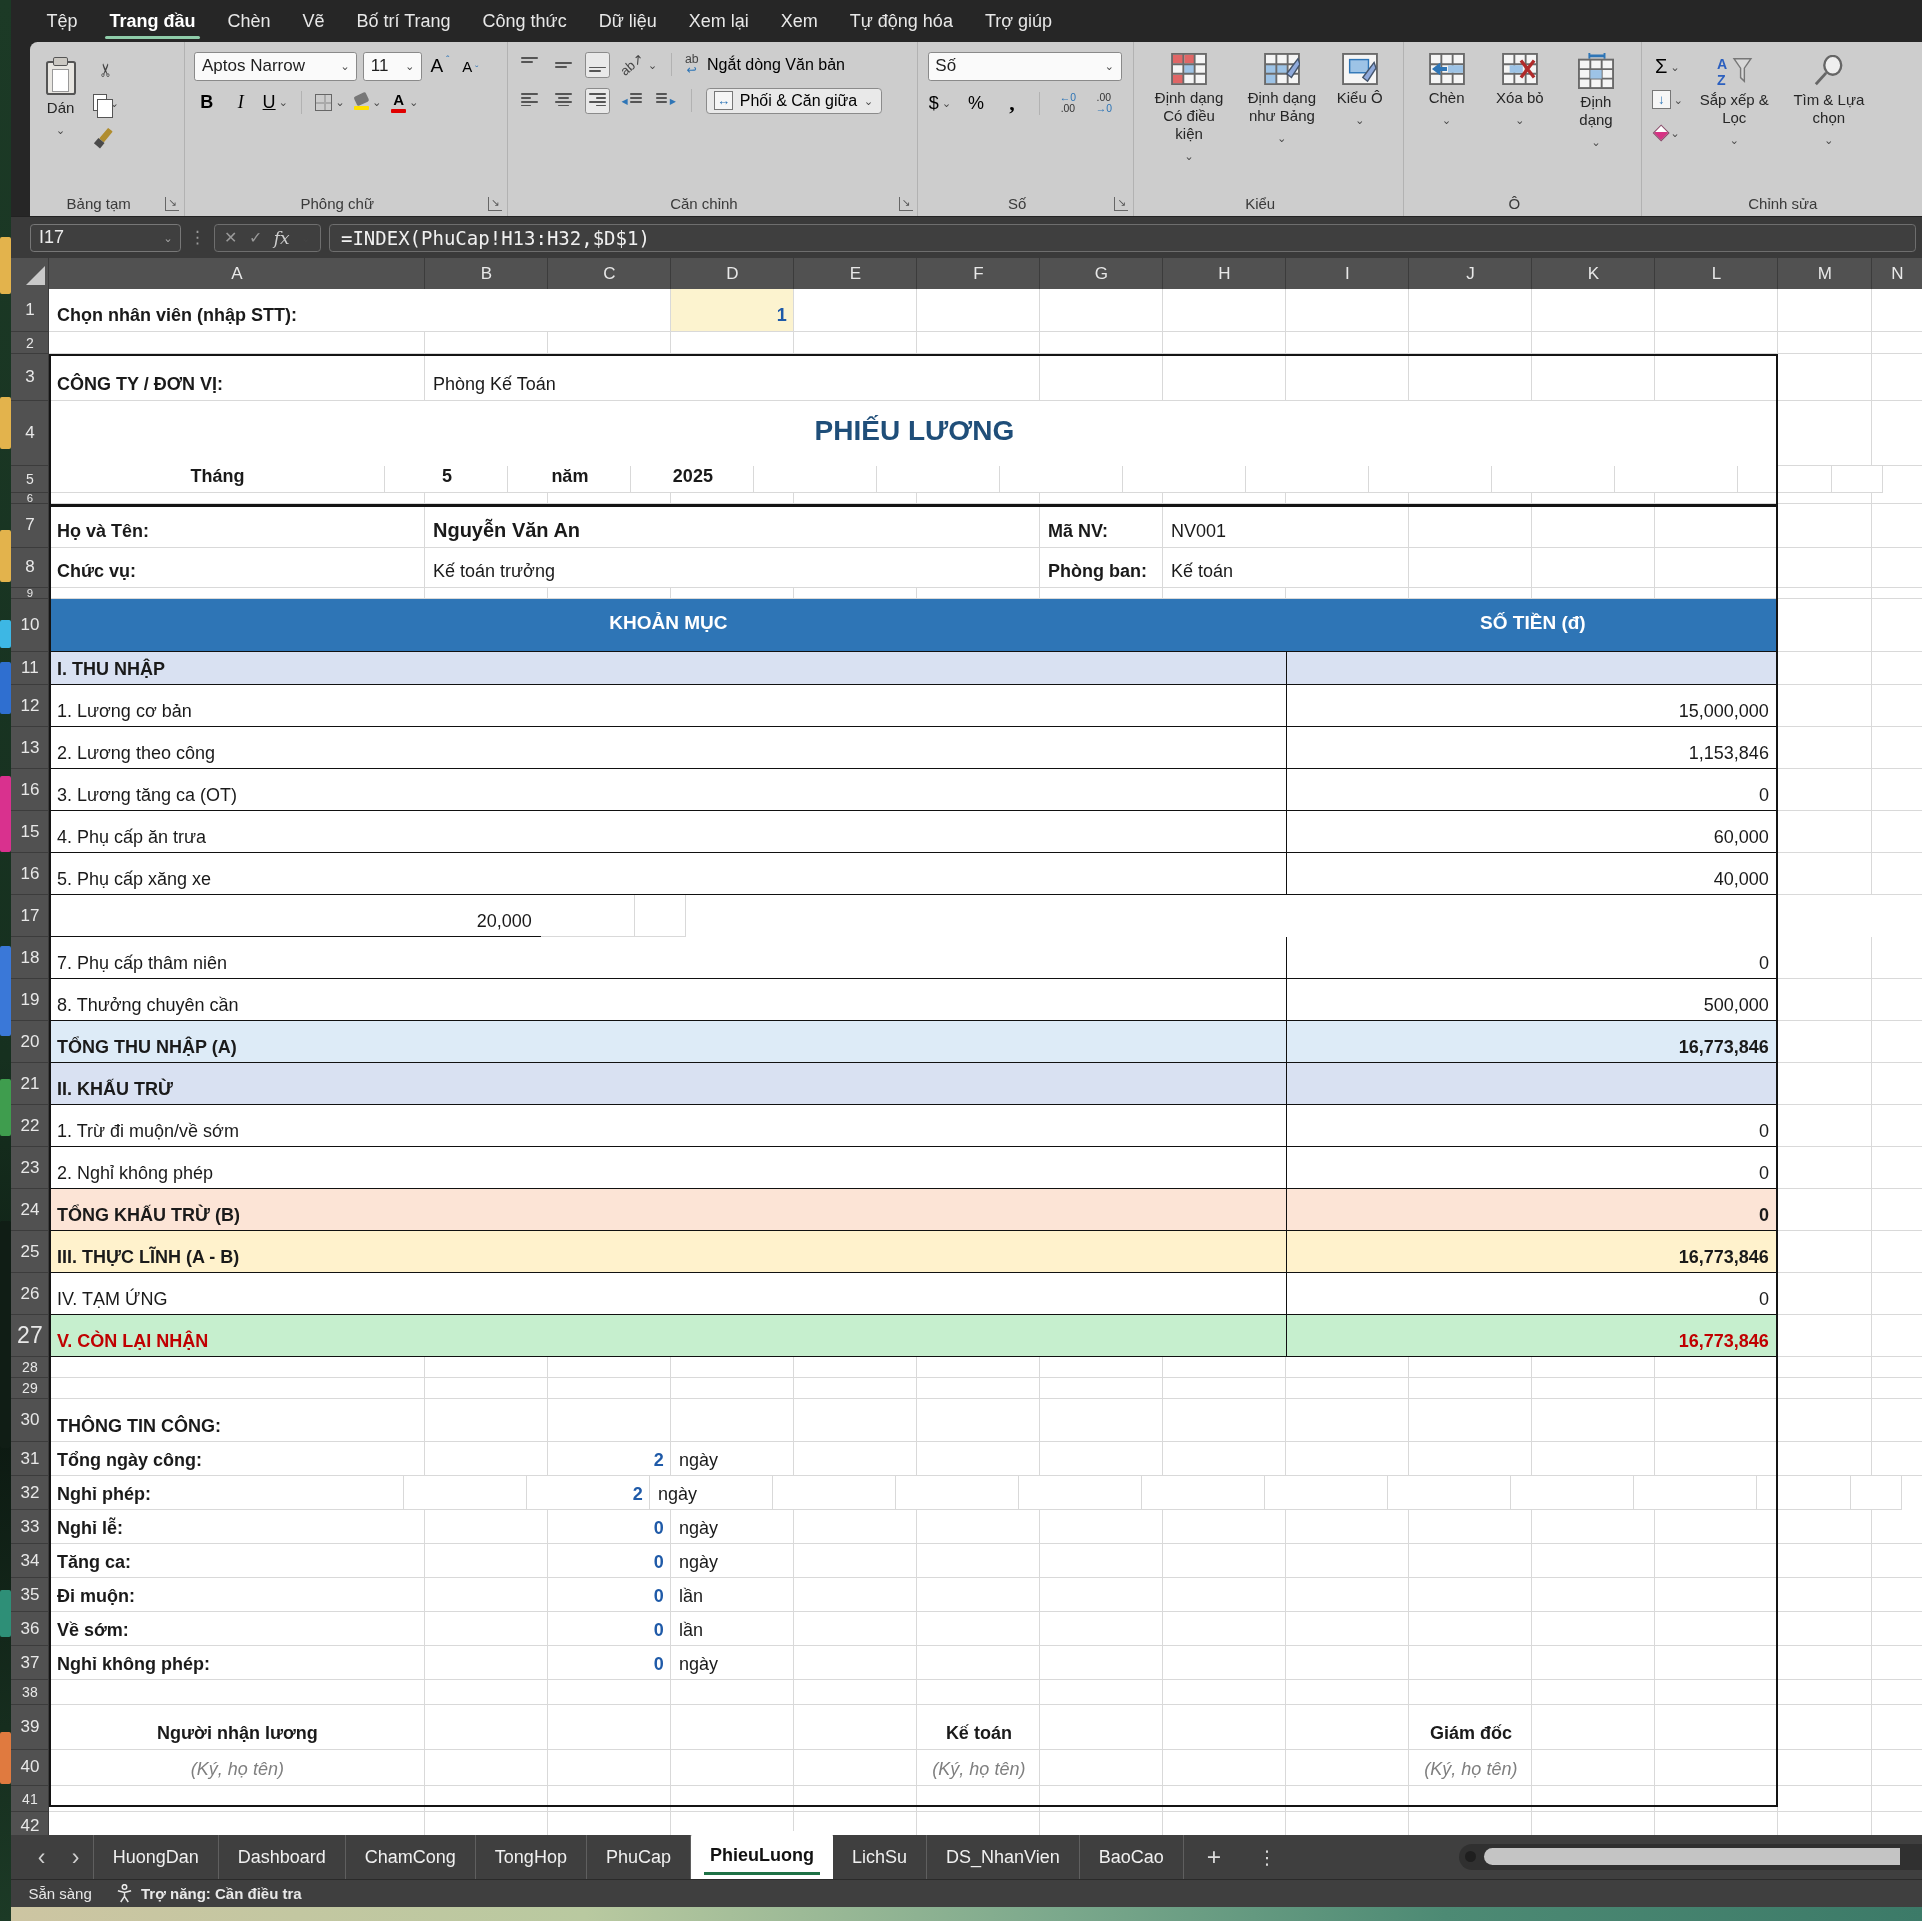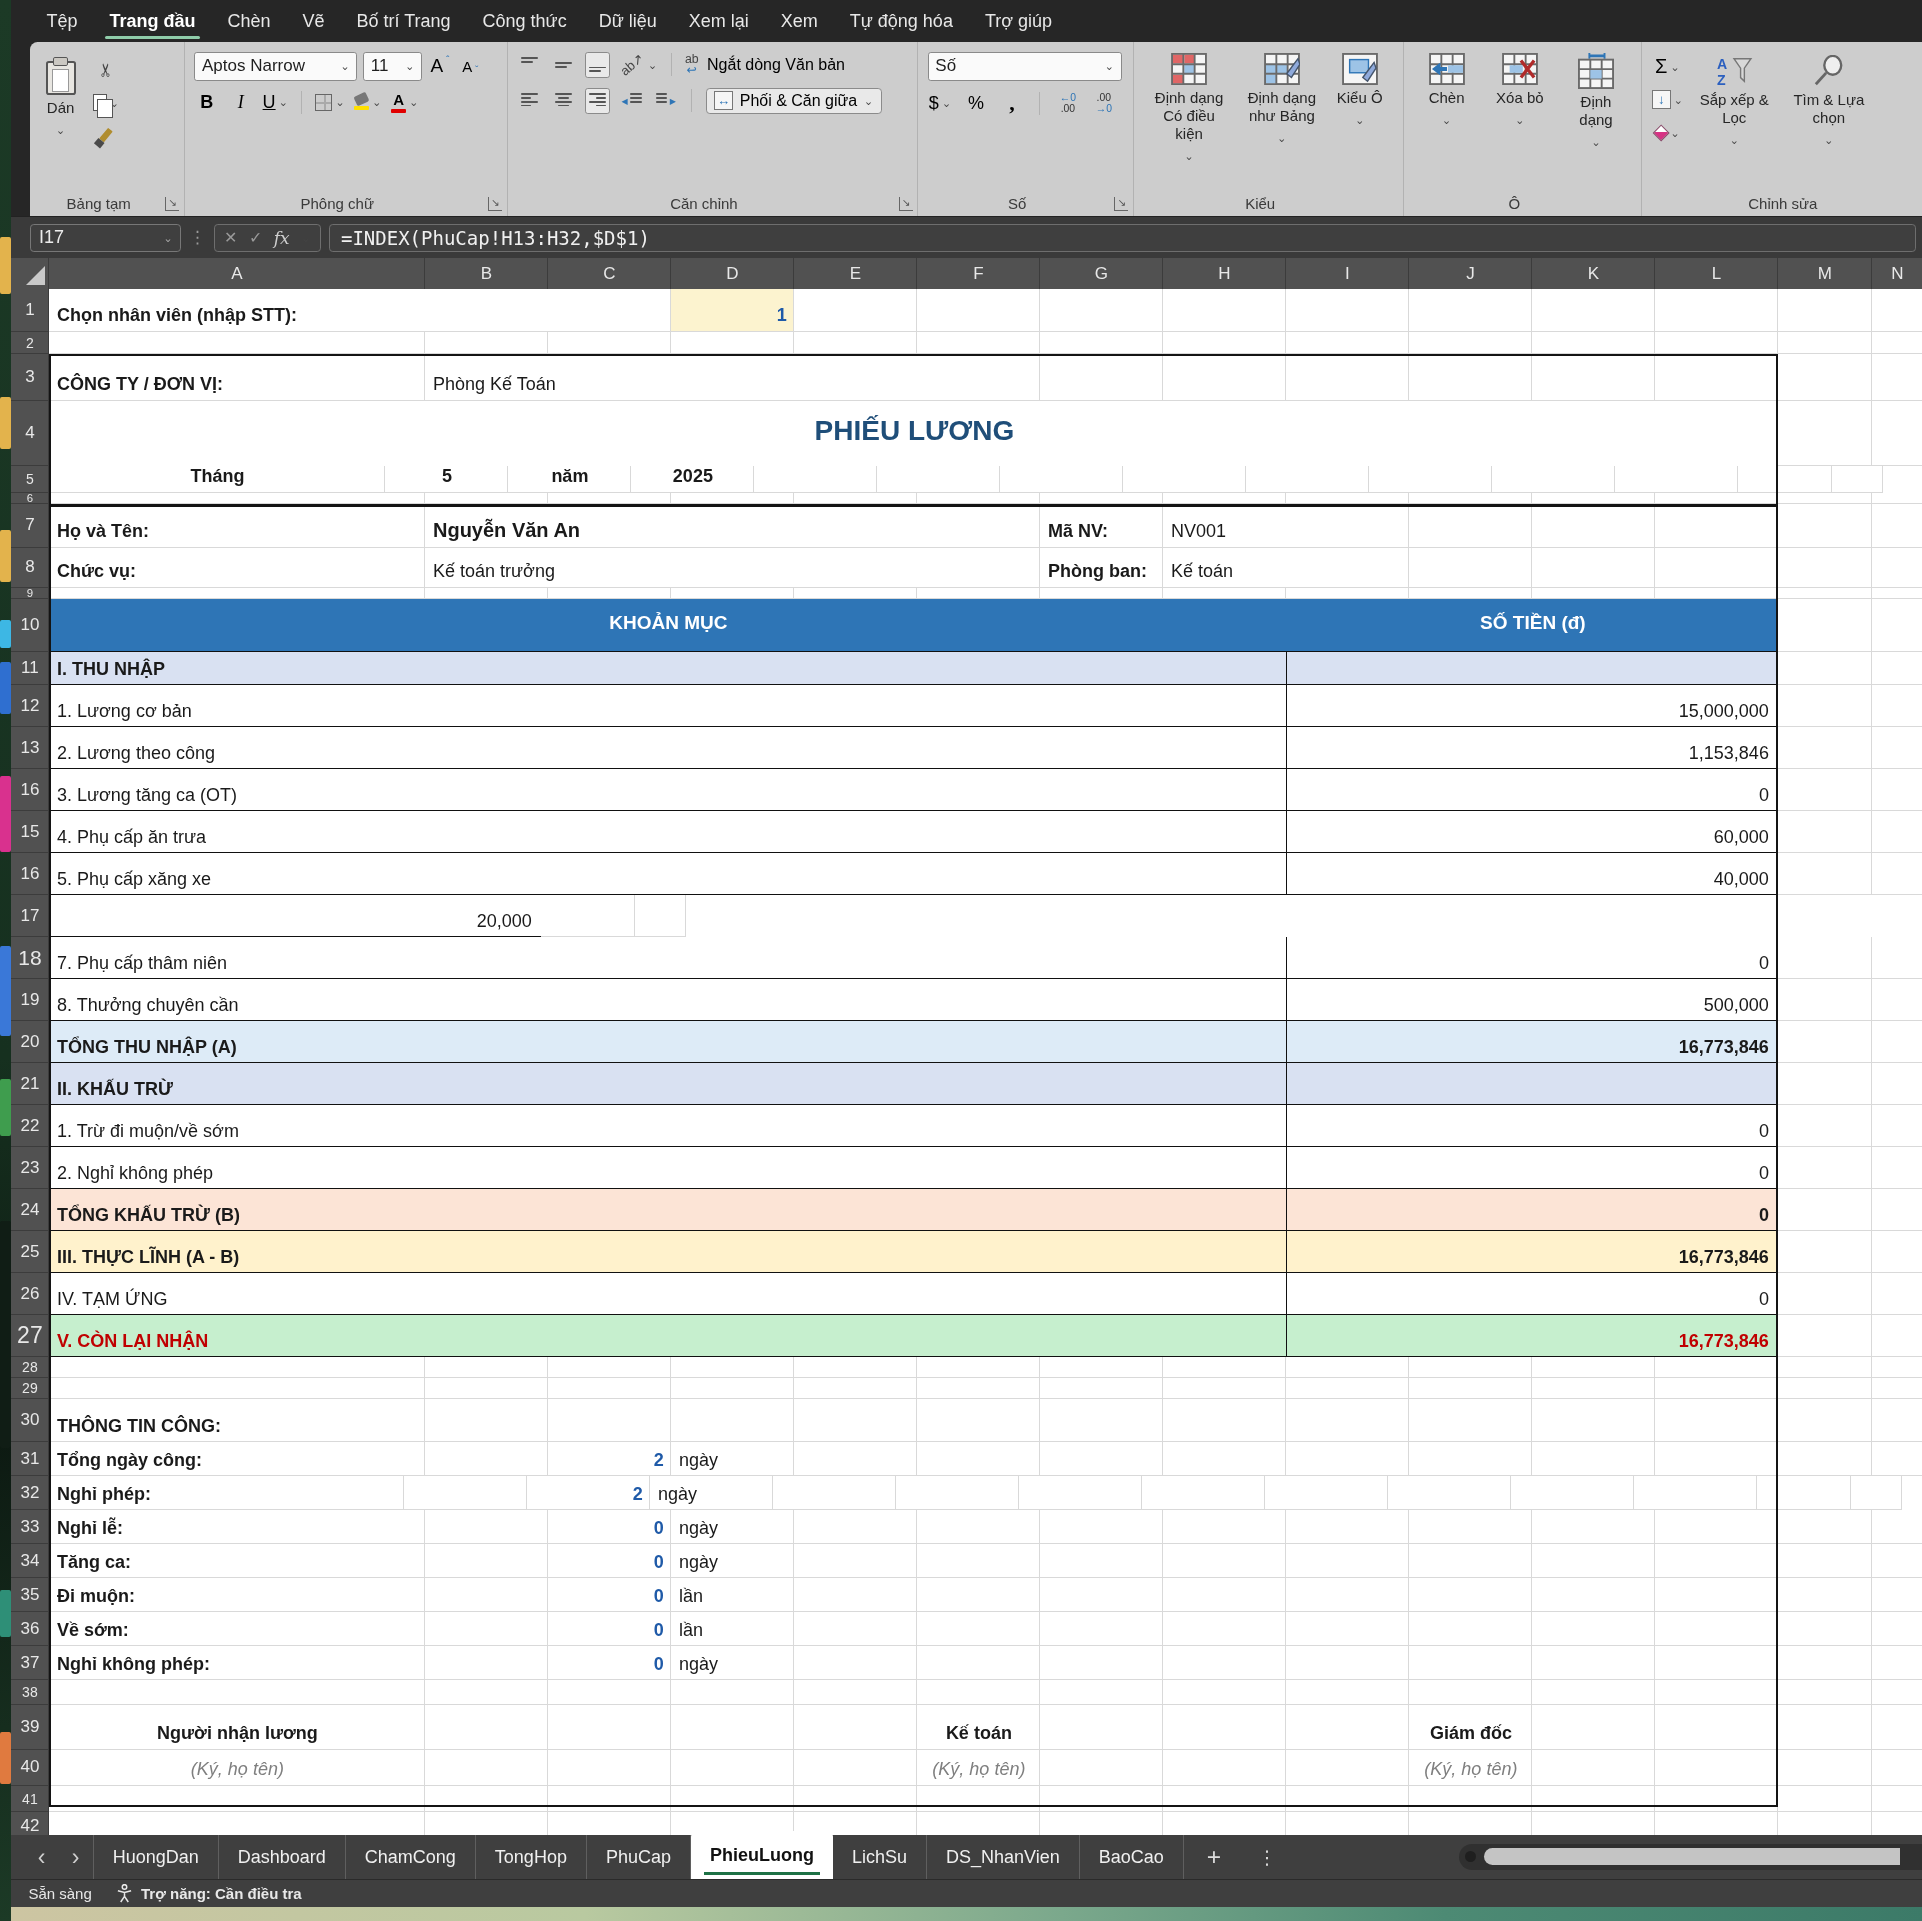--- a/index.html
+++ b/index.html
@@ -685,21 +685,21 @@
             <div class="cell grid" style="width: 94px;"></div>
             <div class="cell grid" style="width: 51px;"></div>
           </div>
           <div class="srow" style="height: 42px;">
             <div class="rownum" style="font-size: 17px;">17</div>
             <div class="cell tbl-right " style="width: 492px;">20,000</div>
             <div class="cell grid" style="width: 94px;"></div>
             <div class="cell grid" style="width: 51px;"></div>
           </div>
           <div class="srow" style="height: 42px;">
-            <div class="rownum" style="font-size: 21px;">18</div>
+            <div class="rownum" style="font-size: 17px;">18</div>
             <div class="cell tbl-left " style="width: 1237px;">7. Phụ cấp thâm niên</div>
             <div class="cell tbl-right " style="width: 492px;">0</div>
             <div class="cell grid" style="width: 94px;"></div>
             <div class="cell grid" style="width: 51px;"></div>
           </div>
           <div class="srow" style="height: 42px;">
             <div class="rownum" style="font-size: 17px;">19</div>
             <div class="cell tbl-left " style="width: 1237px;">8. Thưởng chuyên cần</div>
             <div class="cell tbl-right " style="width: 492px;">500,000</div>
             <div class="cell grid" style="width: 94px;"></div>

